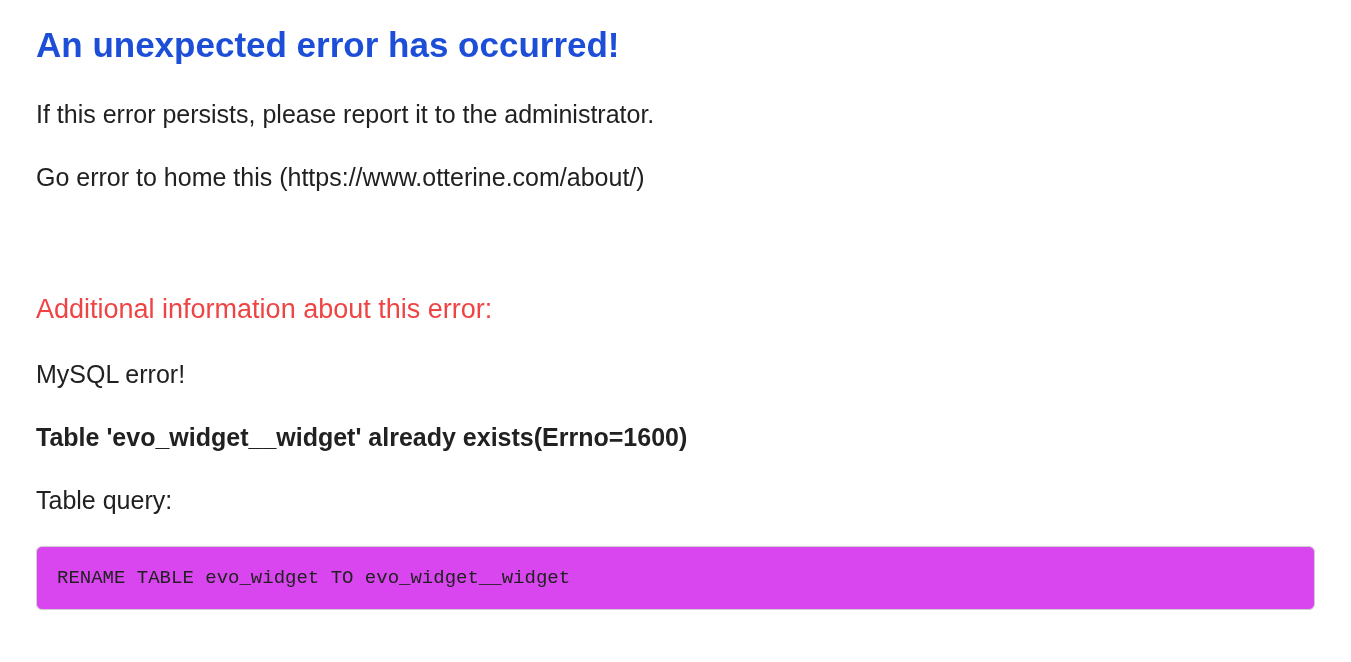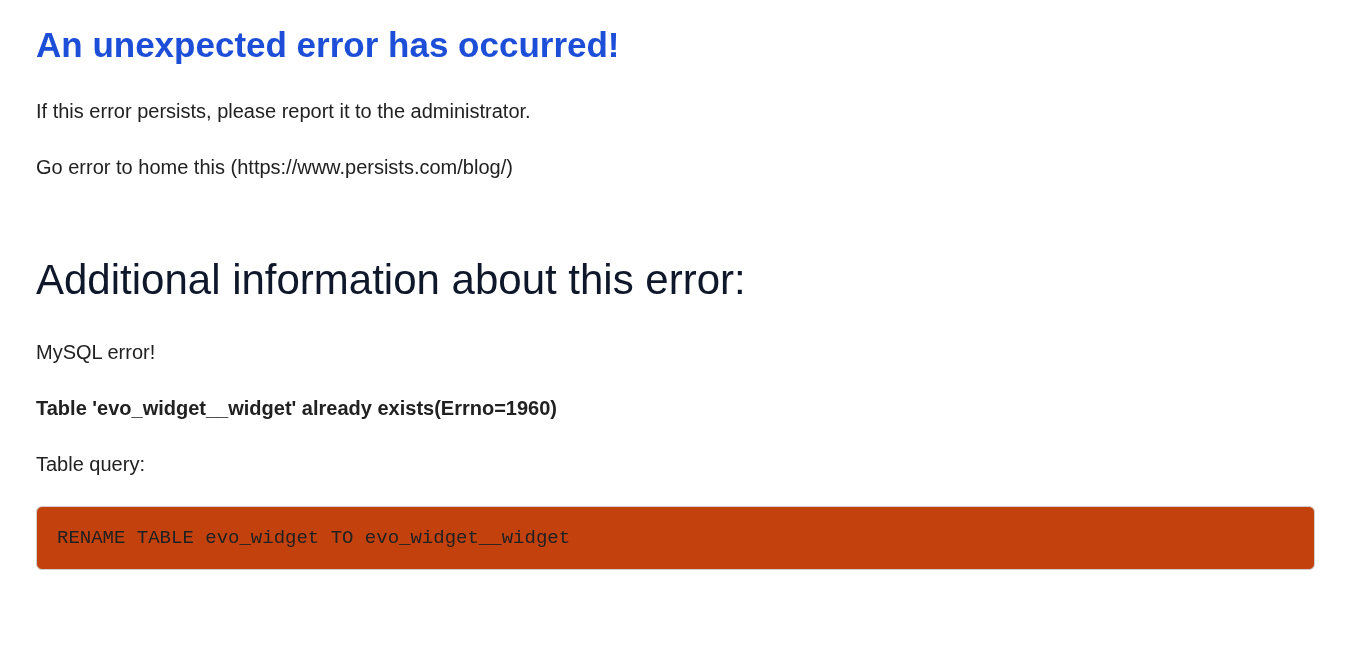--- a/index.html
+++ b/index.html
@@ -15,65 +15,65 @@
       font-size: 21px;
       line-height: 1.4;
     }
     h1.main-heading {
       font-size: 35px;
       font-weight: bold;
       margin-bottom: 28px;
       color: #1d4ed8;
     }
     h1.sub-heading {
-      font-size: 42px;
+      font-size: 27px;
       font-weight: 400;
-      margin-top: 70px;
+      margin-top: 96px;
       margin-bottom: 28px;
-      color: #0f172a;
+      color: #ef4444;
     }
     p {
       margin-bottom: 28px;
-      font-size: 20px;
+      font-size: 25px;
       color: #212121;
     }
     p.bold {
       font-weight: bold;
     }
     .link {
       color: #212121;
       text-decoration: none;
     }
     pre {
       border: 1px solid #d0d0d0;
       border-radius: 6px;
       padding: 18px 20px;
       font-family: "Courier New", Courier, monospace;
       font-size: 19px;
-      background: #c2410c;
+      background: #d946ef;
       color: #212121;
       white-space: pre;
       overflow-x: auto;
       margin-top: 6px;
       width: 100%;
       max-width: 1280px;
     }
   </style>
 </head>
 <body>
 
 <h1 class="main-heading">An unexpected error has occurred!</h1>
 
 <p>If this error persists, please report it to the administrator.</p>
 
 <p>
-  <span>Go error to </span><a class="link">home this</a><span> (https://www.persists.com/blog/)</span>
+  <span>Go error to </span><a class="link">home this</a><span> (https://www.otterine.com/about/)</span>
 </p>
 
 <h1 class="sub-heading">Additional information about this error:</h1>
 
 <p>MySQL error!</p>
 
-<p class="bold">Table 'evo_widget__widget' already exists(Errno=1960)</p>
+<p class="bold">Table 'evo_widget__widget' already exists(Errno=1600)</p>
 
 <p>Table query:</p>
 
 <pre>RENAME TABLE evo_widget TO evo_widget__widget</pre>
 
 </body></html>

